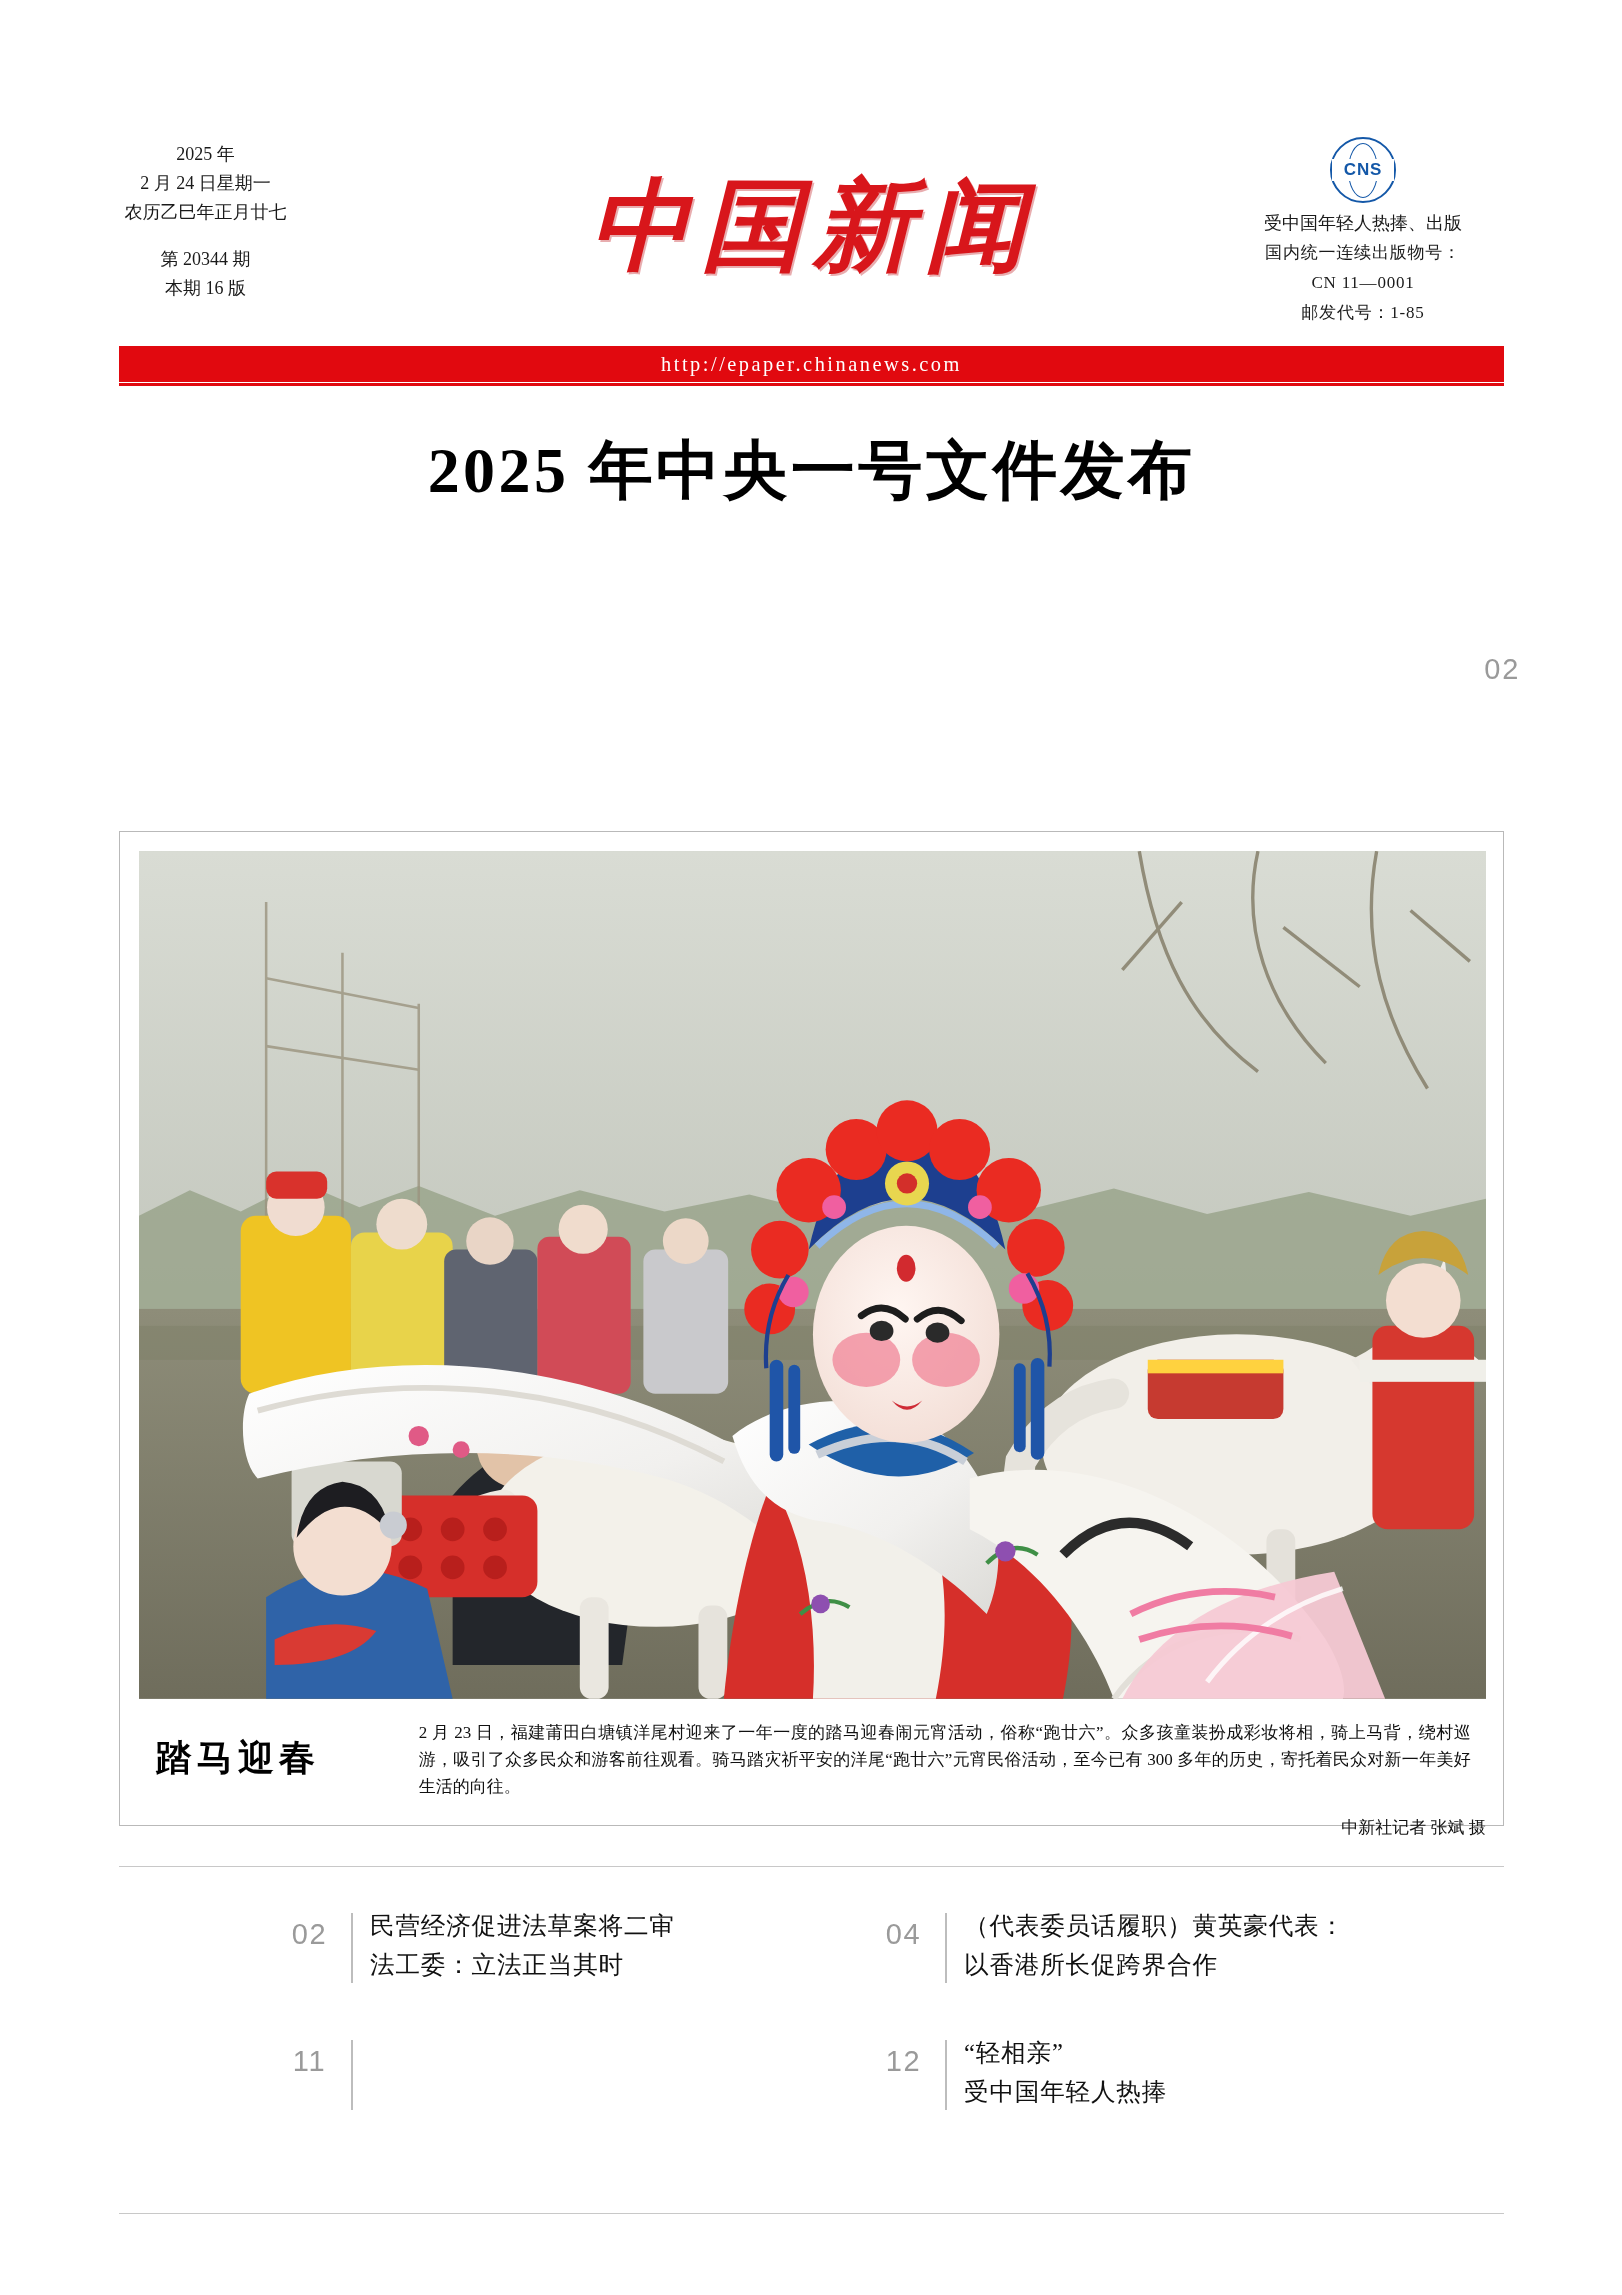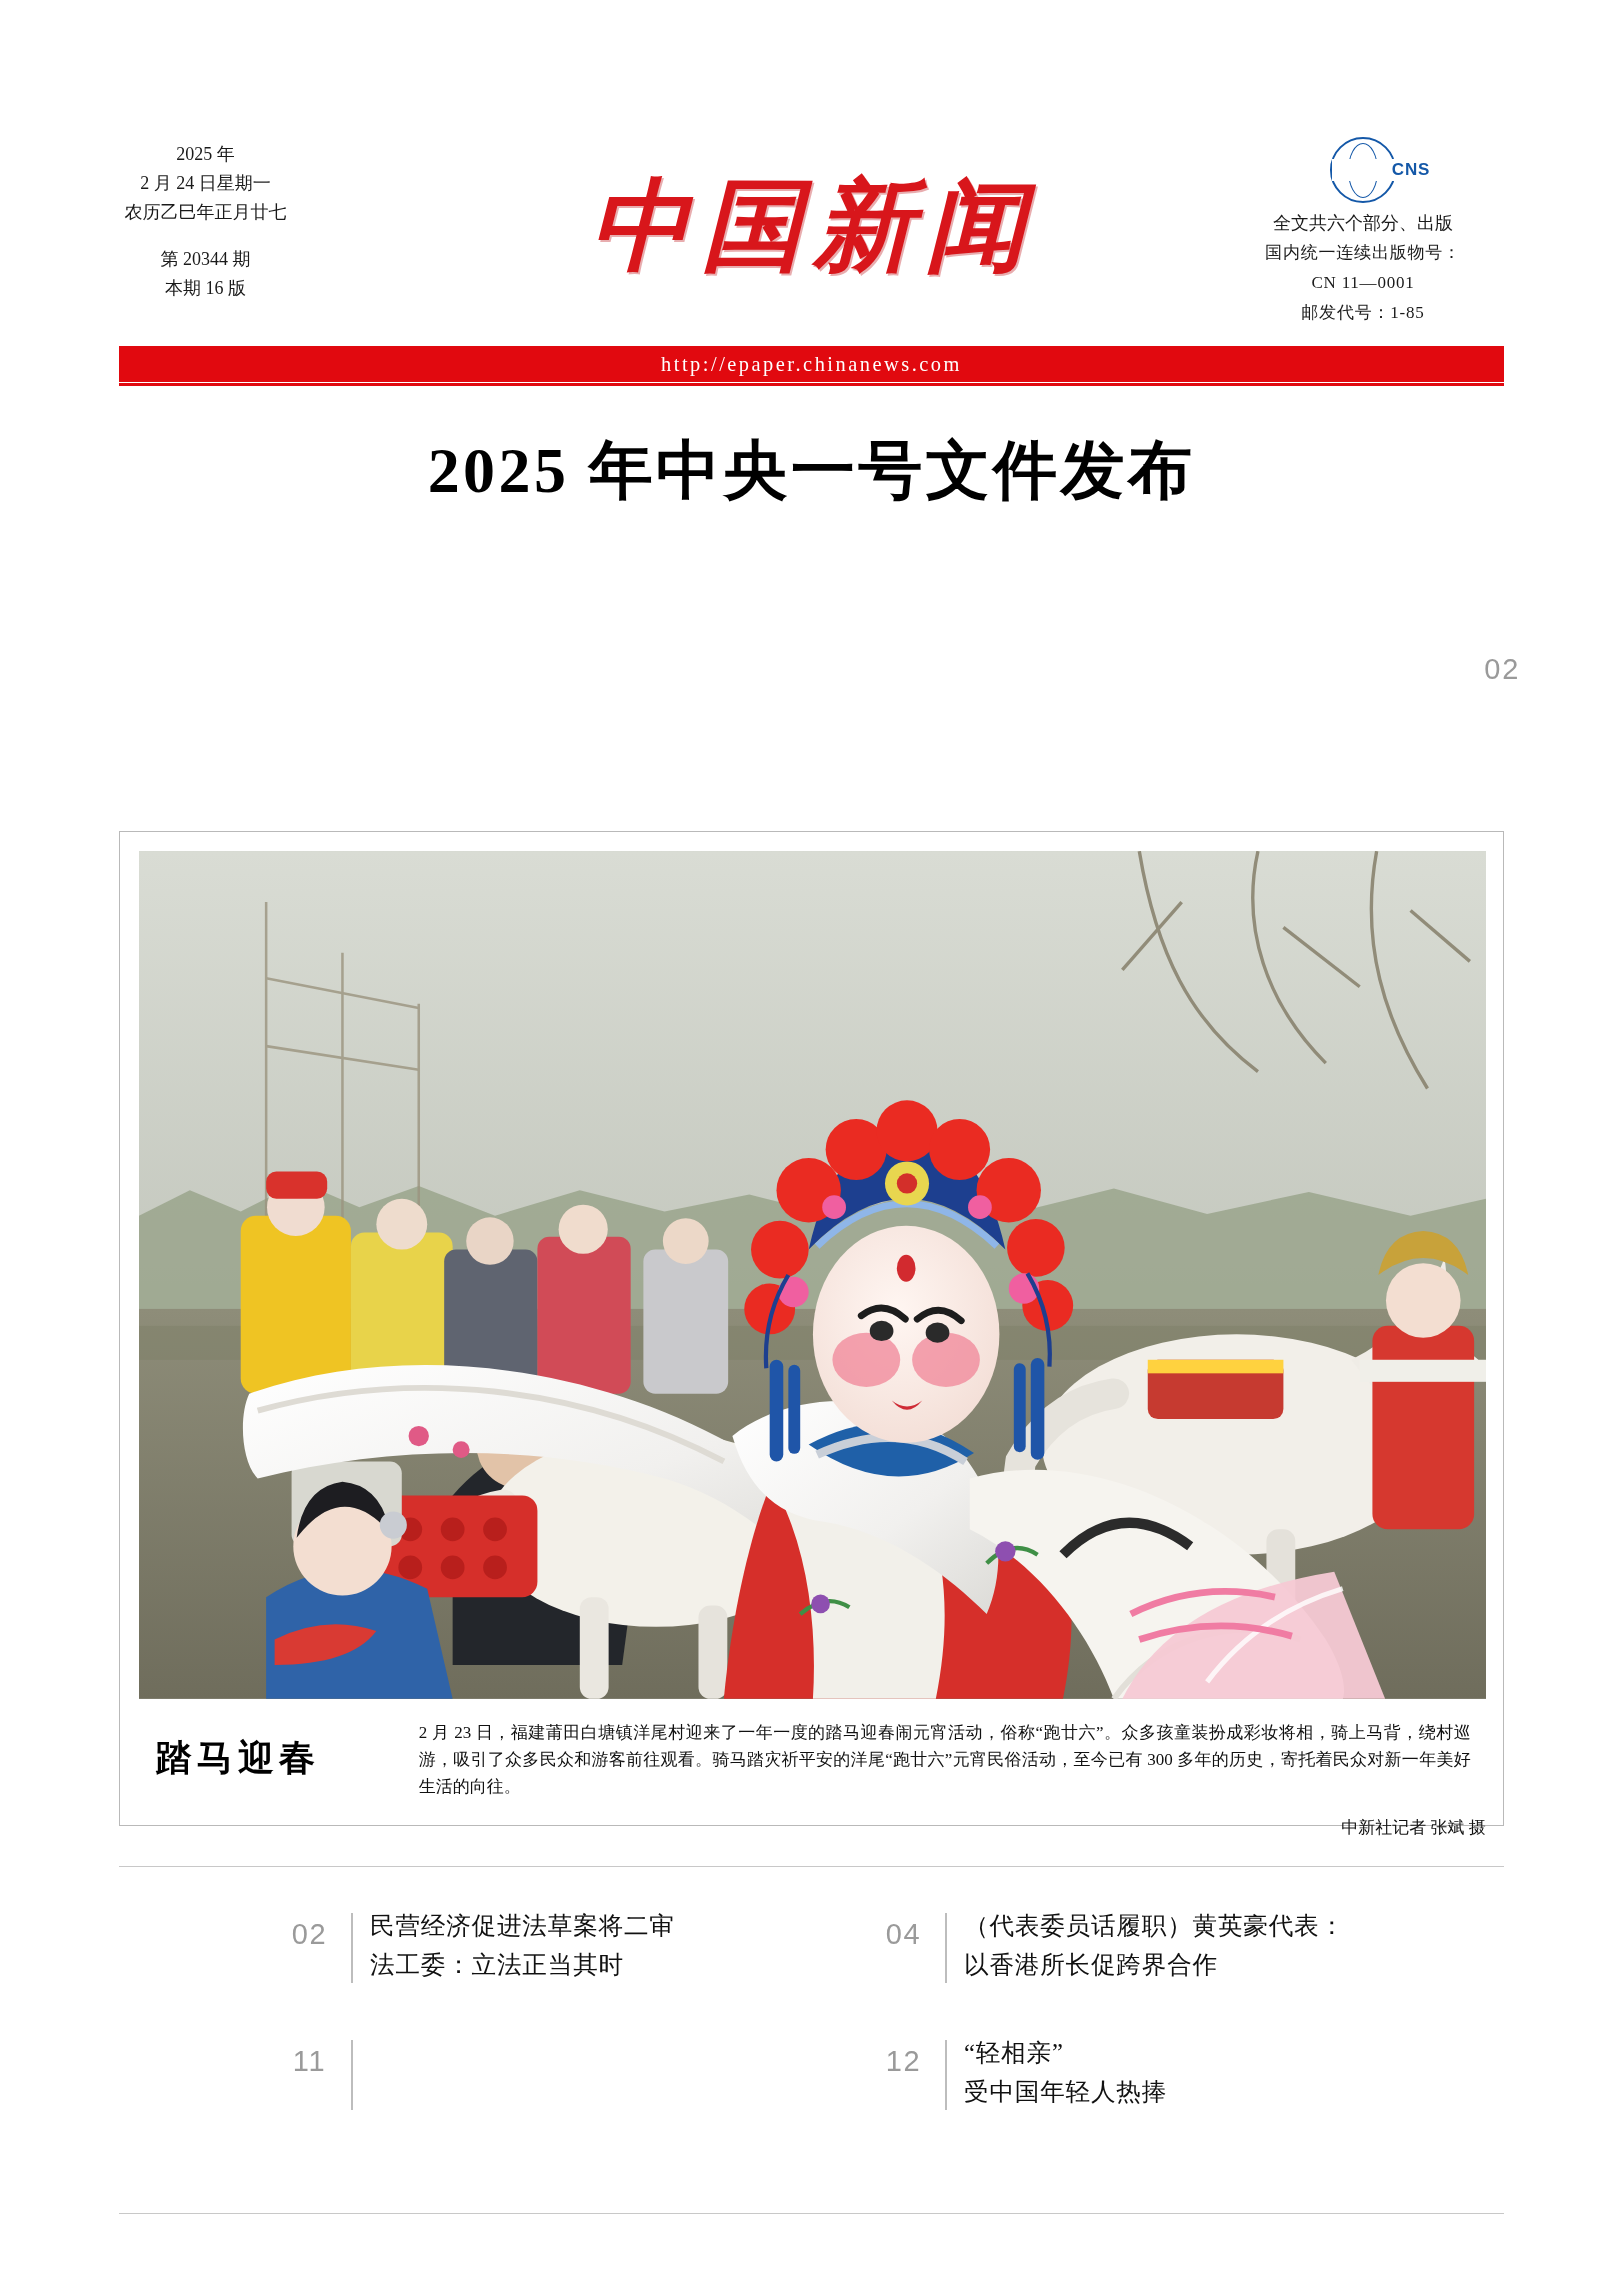--- a/index.html
+++ b/index.html
@@ -112,21 +112,20 @@
     margin-top: -11px;
     text-align: center;
     font-family: "Liberation Sans", sans-serif;
     font-size: 17px;
     font-weight: 700;
     color: #1458a8;
     letter-spacing: 0.8px;
     background: #fff;
     line-height: 22px;
     z-index: 2;
-    padding-left: 48px;
   }
   .pubinfo .line-small {
     font-size: 17px;
     letter-spacing: 0.8px;
   }
 
   
   .redbar {
     position: absolute;
     left: 119px;
@@ -330,21 +329,21 @@
     </div>
 
     <div class="nameplate">
       <div class="cn-title">中国新闻</div>
     </div>
 
     <div class="pubinfo">
       <div class="cns-logo">
         <div class="cns-text">CNS</div>
       </div>
-      <div>全文共六个部分、出版</div>
+      <div>受中国年轻人热捧、出版</div>
       <div class="line-small">国内统一连续出版物号：</div>
       <div class="line-small">CN 11—0001</div>
       <div class="line-small">邮发代号：1-85</div>
     </div>
   </div>
 
   <div class="redbar">
     <div class="url">http://epaper.chinanews.com</div>
   </div>
   <div class="redbar-underline"></div>

